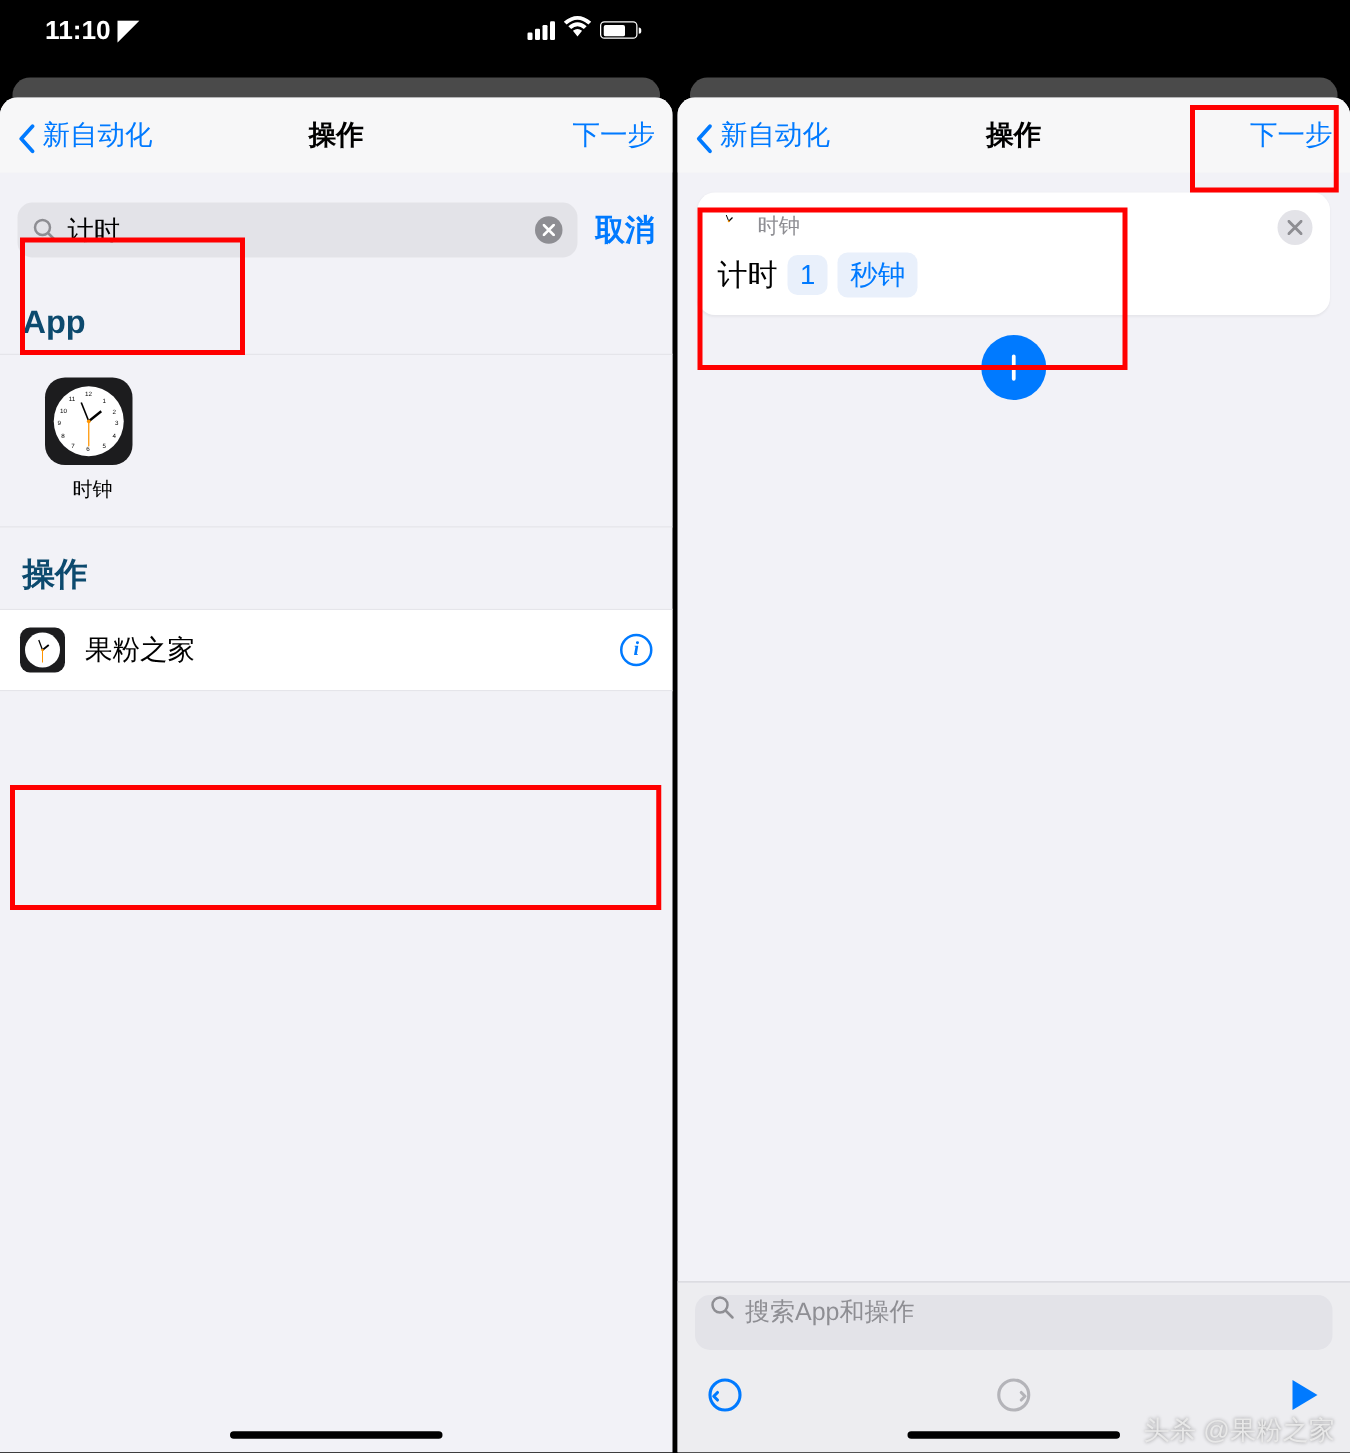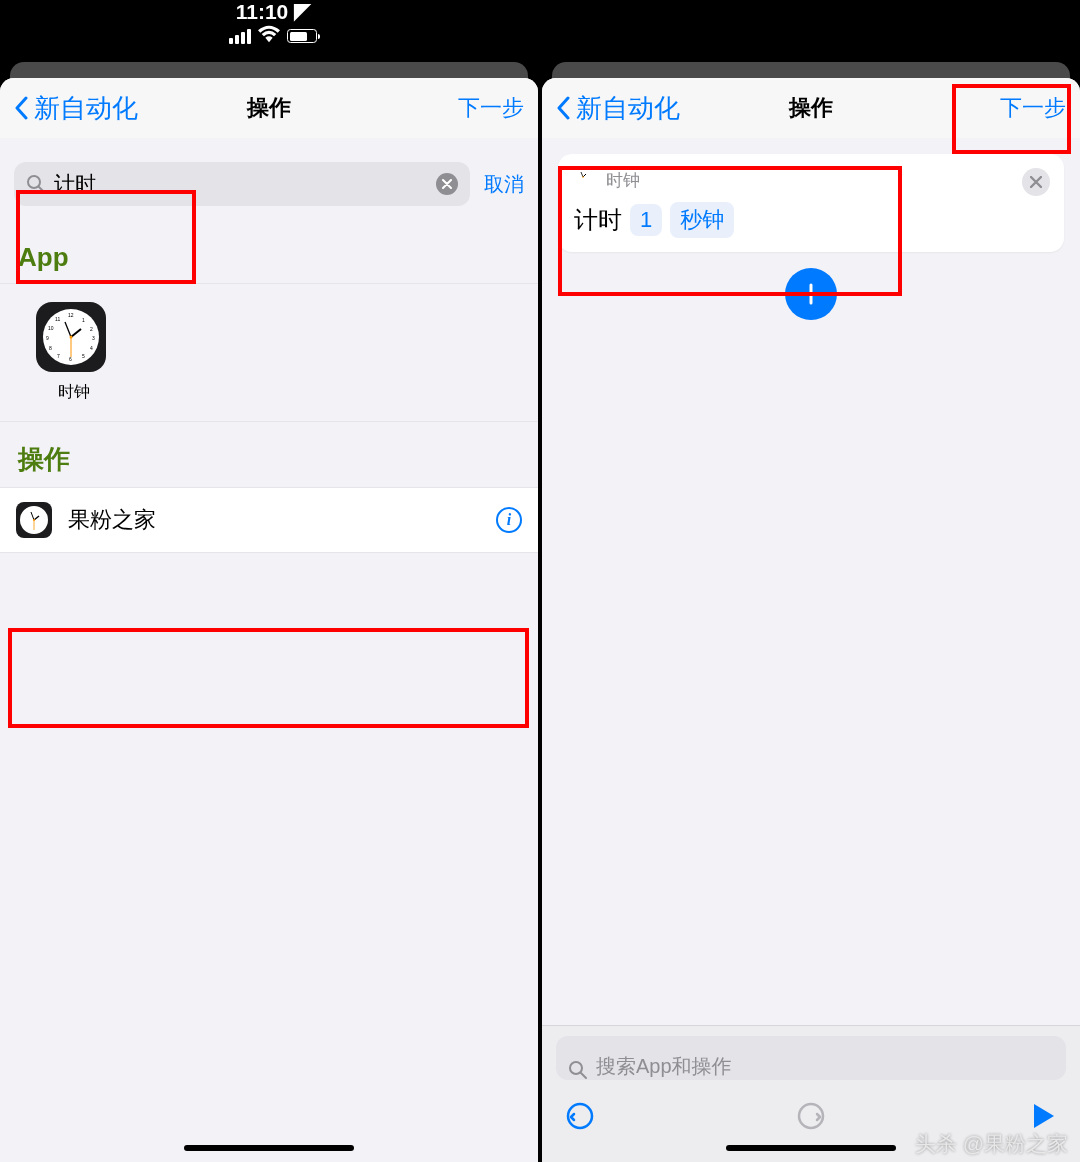--- a/index.html
+++ b/index.html
@@ -20,21 +20,20 @@
     }
     .statusbar {
       height: 48px;
       display: flex;
       justify-content: space-between;
       align-items: center;
       padding: 0 28px 0 36px;
       color: #fff;
       font-size: 21px;
       font-weight: 600;
-      flex-direction: column;
     }
     .statusbar-right { display: flex; align-items: center; gap: 7px; }
     .signal { display: flex; align-items: flex-end; gap: 2px; }
     .signal-bar { width: 4px; background:#fff; border-radius:1px; }
     .wifi-icon svg { width:22px; height:18px; }
     .battery { width:30px; height:14px; border:1.5px solid #fff; border-radius:3.5px; position:relative; display:flex; align-items:center; padding:1.5px; }
     .battery::after { content:''; position:absolute; right:-4px; top:4px; width:2.5px; height:5px; background:#fff; border-radius:0 2px 2px 0; }
     .battery-fill { width:70%; height:100%; background:#fff; border-radius:1.5px; }
     .modal-bg {
       position: absolute;
@@ -51,41 +50,41 @@
       overflow: hidden;
     }
     .navbar {
       height: 60px;
       display: flex;
       align-items: center;
       justify-content: space-between;
       padding: 0 14px;
       background: #f7f7f8;
     }
-    .nav-back { display:flex; align-items:center; color:#007aff; font-size:26px; }
+    .nav-back { display:flex; align-items:flex-end; color:#007aff; font-size:22px; }
     .nav-back svg { width:14px; height:24px; margin-right:6px; }
     .nav-title { font-size:22px; font-weight:600; color:#000; position:absolute; left:50%; transform:translateX(-50%); }
     .nav-next { color:#007aff; font-size:22px; }
     .searchbar-row {
       display:flex; align-items:center; gap:14px;
       padding: 24px 14px 16px 14px;
     }
     .search-input {
       flex:1;
       background:#e3e3e8;
       border-radius:12px;
       height:44px;
       display:flex; align-items:center; padding:0 12px;
       color:#7d7d82; font-size:21px;
     }
     .search-input .val { color:#000; margin-left:8px; flex:1; }
     .search-clear { width:22px; height:22px; background:#8e8e93; border-radius:50%; display:flex; align-items:center; justify-content:center; }
     .search-clear svg { width:10px; height:10px; }
-    .cancel-search { color:#007aff; font-size:20px; }
-    .section-head { font-size:26px; font-weight:700; color:#4d7c0f; padding:20px 18px 10px; }
+    .cancel-search { color:#007aff; font-size:24px;font-weight:bold; }
+    .section-head { font-size:26px; font-weight:700; color:#0c4a6e; padding:20px 18px 10px; }
     .appgrid { padding: 18px 36px; border-top:1px solid #e5e5ea; border-bottom:1px solid #e5e5ea; background:#f2f2f7; }
     .app-item { width:76px; text-align:center; }
     .app-icon-clock {
       width:70px; height:70px; border-radius:16px; background:#1c1c1e; display:flex; align-items:center; justify-content:center; margin-bottom:10px;
     }
     .clockface { width:56px; height:56px; border-radius:50%; background:#fff; position:relative; }
     .app-label { font-size:16px; color:#000; }
     .action-list { background:#fff; border-top:1px solid #e5e5ea; border-bottom:1px solid #e5e5ea; }
     .action-row {
       display:flex; align-items:center; padding:14px 16px; gap:16px;
@@ -120,21 +119,21 @@
       width:52px; height:52px; border-radius:50%; background:#007aff;
       display:flex; align-items:center; justify-content:center;
       margin: 12px auto 0;
     }
     .add-btn svg { width:24px; height:24px; }
     .bottom-area {
       position:absolute; left:0; right:0; bottom:0;
       background:#ededf0; padding:10px 14px 30px;
       border-top: 1px solid #d6d6db;
     }
-    .bottom-search { background:#e3e3e8; border-radius:12px; height:44px; display:flex; align-items:flex-end; padding:0 12px; color:#8e8e93; font-size:20px; gap:8px; }
+    .bottom-search { background:#e3e3e8; border-radius:12px; height:44px; display:flex; align-items:flex-start; padding:0 12px; color:#8e8e93; font-size:20px; gap:8px; }
     .bottom-toolbar { display:flex; justify-content:space-between; align-items:center; margin-top:20px; padding:0 8px; }
     .tb-btn { width:32px; height:32px; display:flex; align-items:center; justify-content:center; }
     
     .hl { position:absolute; border:4px solid #ff0000; pointer-events:none; z-index:50; }
     .watermark {
       position:absolute; bottom:4px; right:12px; color:#e8e8e8; font-size:21px;
       text-shadow: 0 0 3px rgba(0,0,0,0.4); z-index:60;margin-top:40px;
     }
     .loc-arrow { display:inline-block; transform:translateY(-1px); }
   </style>

